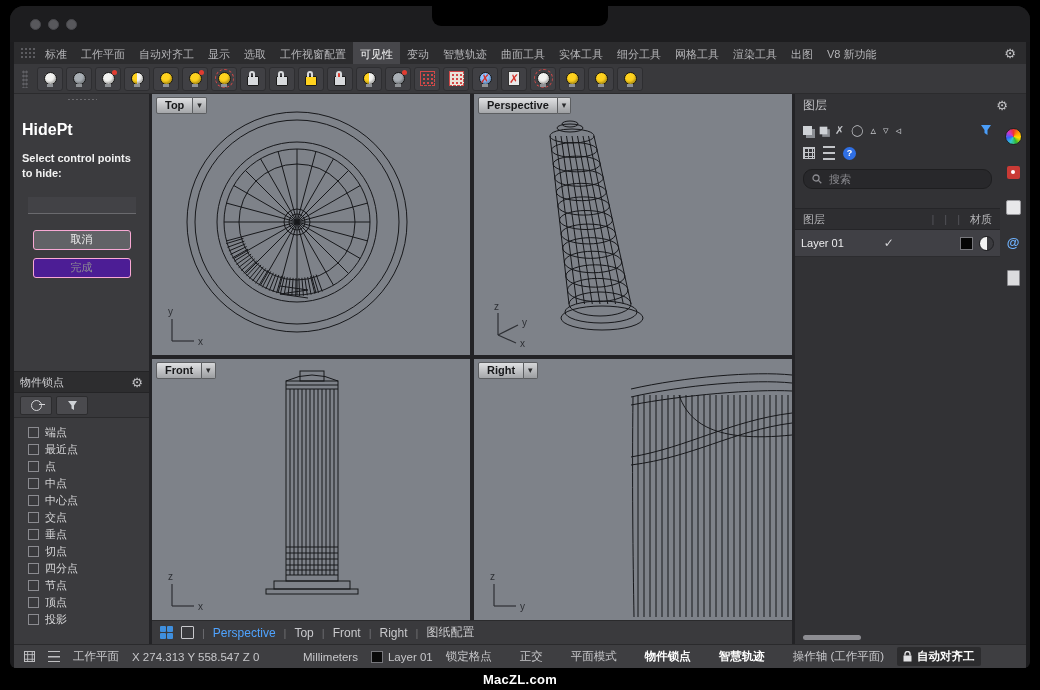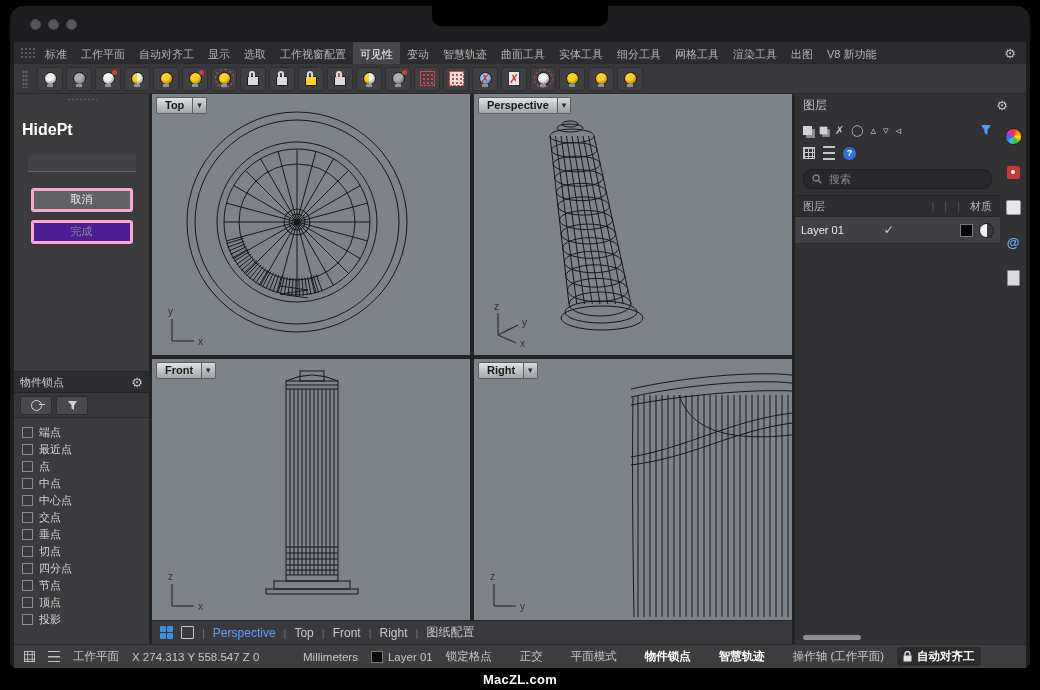--- a/index.html
+++ b/index.html
@@ -52,33 +52,33 @@
   
   .main{position:absolute;left:0;right:0;top:52px;bottom:24px;display:flex;}
   .left-panel{width:138px;background:#3b3b3e;border-right:3px solid #232326;box-sizing:border-box;
     color:#e3e3e5;position:relative;flex:none;}
   .panel-dots{width:30px;height:3px;margin:4px auto 0;background:radial-gradient(#6a6a6e 1px,transparent 1.2px);background-size:4px 3px;}
   .cmd-title{font-size:16px;font-weight:bold;color:#fff;margin:20px 0 0 8px;}
   .cmd-prompt{font-size:11px;font-weight:bold;color:#f2f2f2;margin:12px 8px 0;line-height:1.35;}
   .cmd-input{display:block;margin:16px auto 0;width:104px;height:14px;background:#424246;border:none;
     border-bottom:1px solid #6a6a6e;color:#eee;font-size:11px;}
   .cmd-btn{display:block;margin:16px auto 0;width:96px;height:18px;background:#626266;color:#efefef;
-    border:3px solid #f9a8d4;border-radius:3px;font-size:11px;line-height:16px;text-align:center;}
+    border:1px solid #f9a8d4;border-radius:3px;font-size:11px;line-height:16px;text-align:center;}
   .cmd-btn.disabled{background:#4c1d95;color:#8f8f93;margin-top:8px;}
   .osnap{position:absolute;left:0;right:0;top:277px;bottom:0;}
   .osnap-head{height:20px;background:#2d2d2f;display:flex;align-items:center;padding:0 6px;
     font-size:11px;color:#cfcfd2;border-top:1px solid #242426;border-bottom:1px solid #242426;}
   .osnap-head .gear{margin-left:auto;margin-right:0;}
   .osnap-tools{height:24px;background:#38383b;display:flex;align-items:center;gap:4px;padding-left:6px;
     border-bottom:1px solid #2a2a2c;}
   .ostool{width:30px;height:17px;background:#4a4a4e;border:1px solid #2c2c2e;border-radius:2px;
     display:flex;align-items:center;justify-content:center;}
   .snapglyph{width:9px;height:9px;border:1.5px solid #d7d7da;border-radius:50%;position:relative;}
   .snapglyph::after{content:"";position:absolute;left:7px;top:3px;width:6px;height:1.5px;background:#d7d7da;}
-  .snap-list{padding:6px 0 0 8px;}
+  .snap-list{padding:6px 0 0 8px;margin-left:6px;}
   .snap-row{display:flex;align-items:center;gap:6px;height:16px;margin-bottom:1px;}
   .cb{width:9px;height:9px;border:1px solid #8b8b90;background:#39393c;flex:none;}
   .snap-row .lbl{font-size:11px;color:#d8d8da;}
   .snap-disable{margin-top:16px;}
 
   
   .viewport-area{width:640px;flex:none;display:flex;flex-direction:column;background:#232326;}
   .vp-grid{display:grid;grid-template-columns:318px 318px;grid-template-rows:261px 261px;gap:4px;}
   .viewport{position:relative;background:#7e8289;overflow:hidden;}
   .vp-head{position:absolute;left:4px;top:3px;display:flex;z-index:5;}
@@ -111,21 +111,21 @@
   .stack{width:9px;height:9px;background:#cfd2d6;box-shadow:3px 3px 0 #8a8d92;}
   .funnel{margin-left:auto;}
   .lyr-tools2{display:flex;align-items:center;gap:8px;padding:2px 8px 4px;height:18px;}
   .gridglyph{width:12px;height:12px;border:1px solid #c3c5c9;
     background:linear-gradient(#c3c5c9 1px,transparent 1px),linear-gradient(90deg,#c3c5c9 1px,transparent 1px);
     background-size:4px 4px;box-sizing:border-box;}
   .burger{width:12px;height:10px;border-top:2px solid #c3c5c9;border-bottom:2px solid #c3c5c9;
     background:linear-gradient(#c3c5c9,#c3c5c9) center/100% 2px no-repeat;}
   .helpc{width:13px;height:13px;border-radius:50%;background:#2f6fe4;color:#fff;font-size:9px;font-weight:bold;
     display:flex;align-items:center;justify-content:center;}
-  .searchbox{margin:3px 8px 6px;height:18px;background:#28282b;border:1px solid #1e1e20;border-radius:9px;
+  .searchbox{margin:3px 8px 19px;height:18px;background:#28282b;border:1px solid #1e1e20;border-radius:9px;
     display:flex;align-items:center;gap:5px;padding:0 8px;}
   .searchbox input{flex:1;background:transparent;border:none;outline:none;color:#d5d5d8;font-size:11px;min-width:0;}
   .searchbox input::placeholder{color:#8b8b90;}
   .lyr-header{height:20px;background:#2e2e31;border-top:1px solid #252528;border-bottom:1px solid #252528;
     display:flex;align-items:center;padding:0 8px;font-size:11px;color:#b6b6b9;}
   .lyr-header .cols{margin-left:auto;display:flex;gap:10px;align-items:center;}
   .lyr-header .pipe{color:#55555a;}
   .lyr-row{height:26px;background:#404045;display:flex;align-items:center;padding:0 6px;gap:6px;
     border-bottom:1px solid #2c2c2f;}
   .lyr-name{font-size:11px;color:#ececee;}
@@ -331,20 +331,21 @@
               <i class="ov"></i>
             </span>
           </span>
         </div>
 
       <div class="main">
 
         <div class="left-panel">
           <div class="panel-dots"></div>
           <div class="cmd-title">HidePt</div>
+          <div class="cmd-prompt">Select control points to hide:</div>
           <input class="cmd-input" readonly="" style="">
           <div class="cmd-btn">取消</div>
           <div class="cmd-btn disabled">完成</div>
 
           <div class="osnap">
             <div class="osnap-head">
               <span>物件锁点</span>
               <span class="gear">⚙</span>
             </div>
             <div class="osnap-tools">

